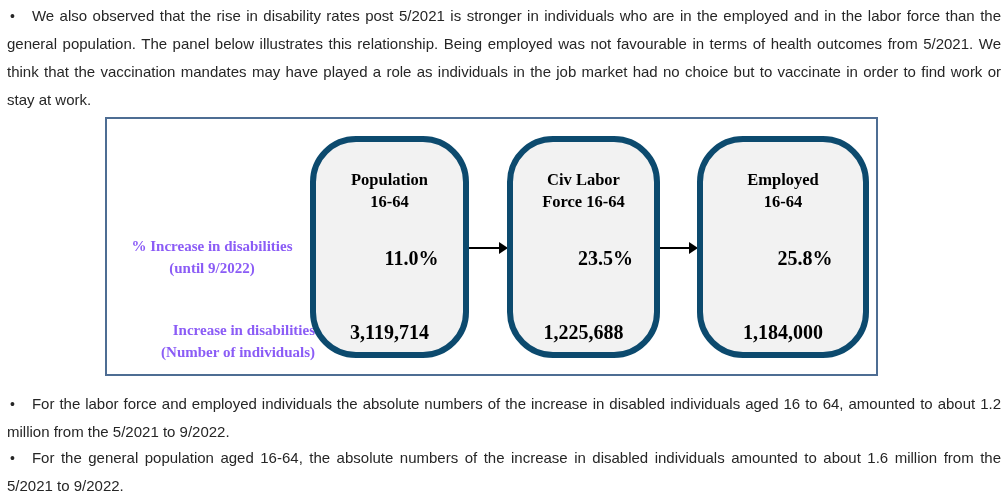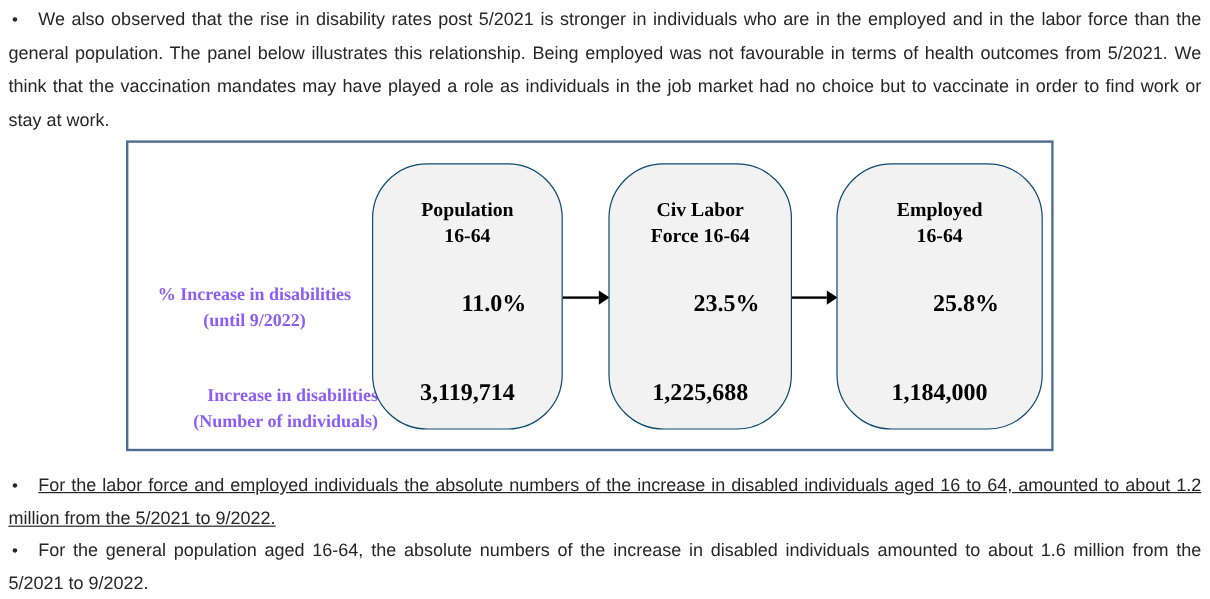--- a/index.html
+++ b/index.html
@@ -24,21 +24,21 @@
     text-align-last: left;
     color: #262626;
   }
   .bullet-para .bullet {
     display: inline-block;
     padding-left: 3px;
     margin-right: 17px;
     font-size: 14px;
   }
   #para-1 { top: 2px; }
-  #para-2 { top: 390px; text-decoration: underline; }
+  #para-2 { top: 390px; }
   #para-3 { top: 444px; }
 
   .panel {
     position: absolute;
     left: 105px;
     top: 117px;
     width: 773px;
     height: 259px;
     border: 2px solid #4e6d93;
     background: #ffffff;
@@ -55,21 +55,21 @@
     color: #8b5cf6;
   }
   #row-label-percent { top: 116px; }
   #row-label-count   { top: 200px; text-align: right; }
 
   .node {
     position: absolute;
     top: 17px;
     height: 222px;
     background: #f2f2f2;
-    border: 1px solid #0c4a6e;
+    border: 6px solid #0c4a6e;
     border-radius: 46px;
     font-family: "Liberation Serif", serif;
     color: #000000;
   }
   #node-population  { left: 203px; width: 159px; }
   #node-labor-force { left: 400px; width: 153px; }
   #node-employed    { left: 590px; width: 172px; }
 
   .node-title {
     position: absolute;

